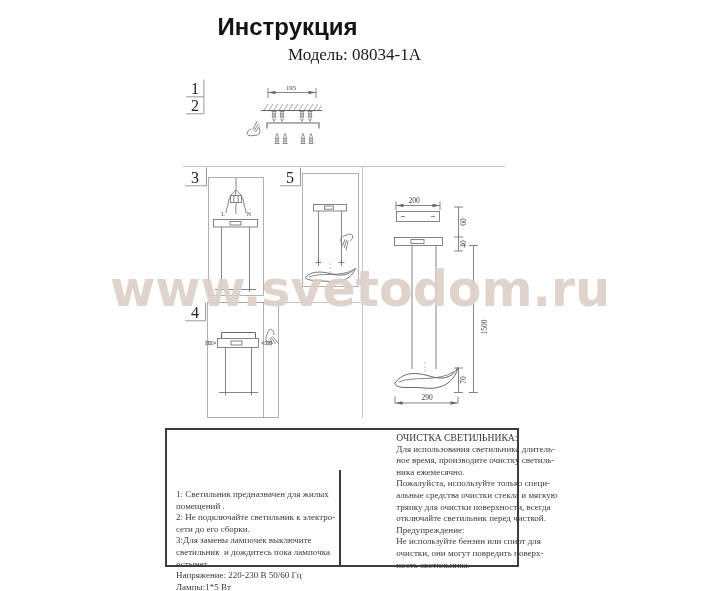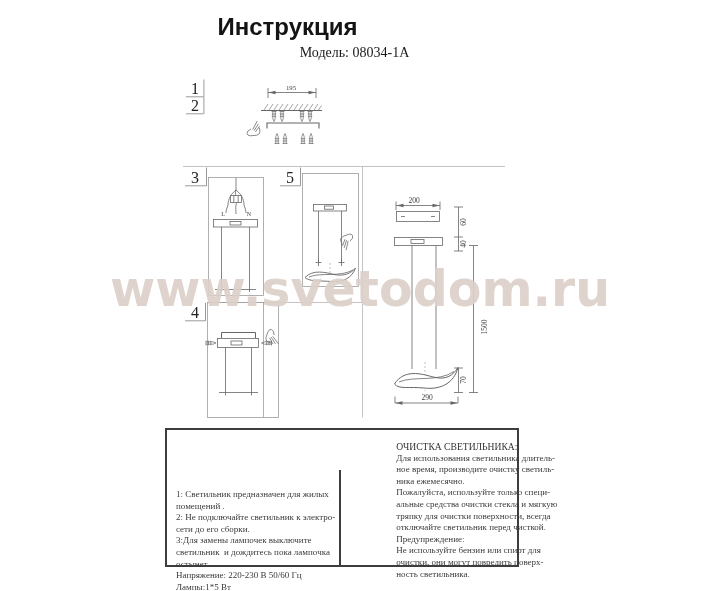--- a/index.html
+++ b/index.html
@@ -2,35 +2,35 @@
 <html><head>
 <meta charset="utf-8">
 <style>
   html,body{margin:0;padding:0;}
   body{width:709px;height:591px;background:#ffffff;position:relative;overflow:hidden;
        font-family:"Liberation Serif",serif;}
   .page{position:absolute;inset:0;width:709px;height:591px;background:#fff;}
   .title{position:absolute;top:13px;left:0;width:575px;text-align:center;
          font-family:"Liberation Sans",sans-serif;font-weight:700;font-size:24px;color:#141414;}
   .model{position:absolute;top:45px;left:0;width:709px;text-align:center;
-         font-family:"Liberation Serif",serif;font-size:14px;color:#1a1a1a;}
+         font-family:"Liberation Serif",serif;font-size:17px;color:#1a1a1a;}
   .watermark{position:absolute;top:261px;left:110px;white-space:nowrap;z-index:6;
          font-family:"DejaVu Sans",sans-serif;font-weight:bold;font-size:49px;
          letter-spacing:0px;color:#dcd0c9;opacity:0.92;pointer-events:none;}
   svg.drawing{position:absolute;left:0;top:0;z-index:1;}
   svg text{font-family:"Liberation Serif",serif;fill:#3f3f3f;}
   .stepnum{font-size:16px;fill:#222;}
   .dimtxt{font-size:7.5px;}
   .dimtxt-s{font-size:6.8px;}
   .wiretxt{font-size:6px;}
   .info-table{position:absolute;left:165px;top:428px;width:354px;height:139px;
          border:2px solid #3d3d3d;box-sizing:border-box;display:flex;z-index:2;background:transparent;}
   .info-left{width:180px;border-right:2px solid #3d3d3d;box-sizing:border-box;
          padding:19px 4px 0 9px;margin-top:40px;}
-  .info-right{flex:1;box-sizing:border-box;padding:11px 4px 0 7px;margin-left:48px;}
+  .info-right{flex:1;box-sizing:border-box;padding:2px 4px 0 7px;margin-left:48px;}
   .lines{font-size:9px;line-height:11.6px;color:#3a3a3a;white-space:pre;}
   .care-title{font-size:9.6px;line-height:11.6px;color:#333;white-space:pre;}
 </style>
 </head>
 <body>
 
 <div class="page">
 
   <div class="title">Инструкция</div>
   <div class="model">Модель: 08034-1А</div>

